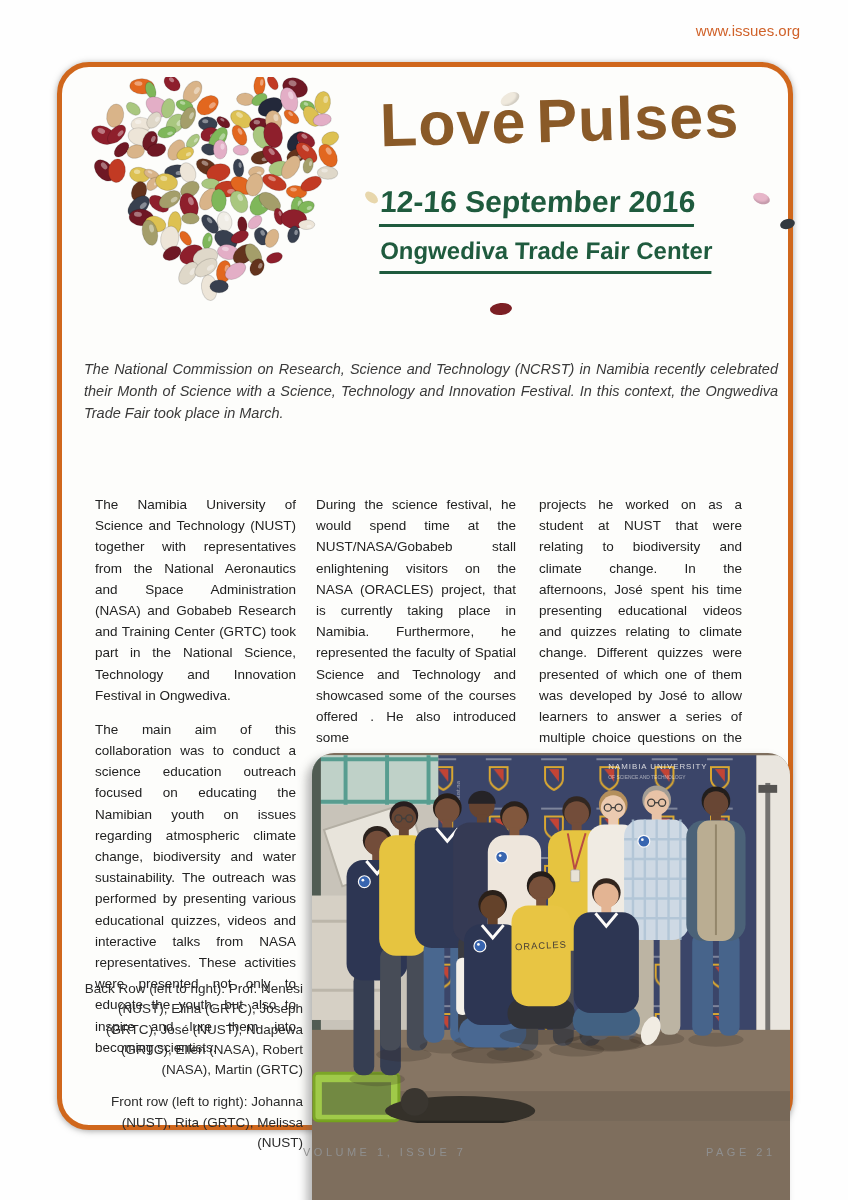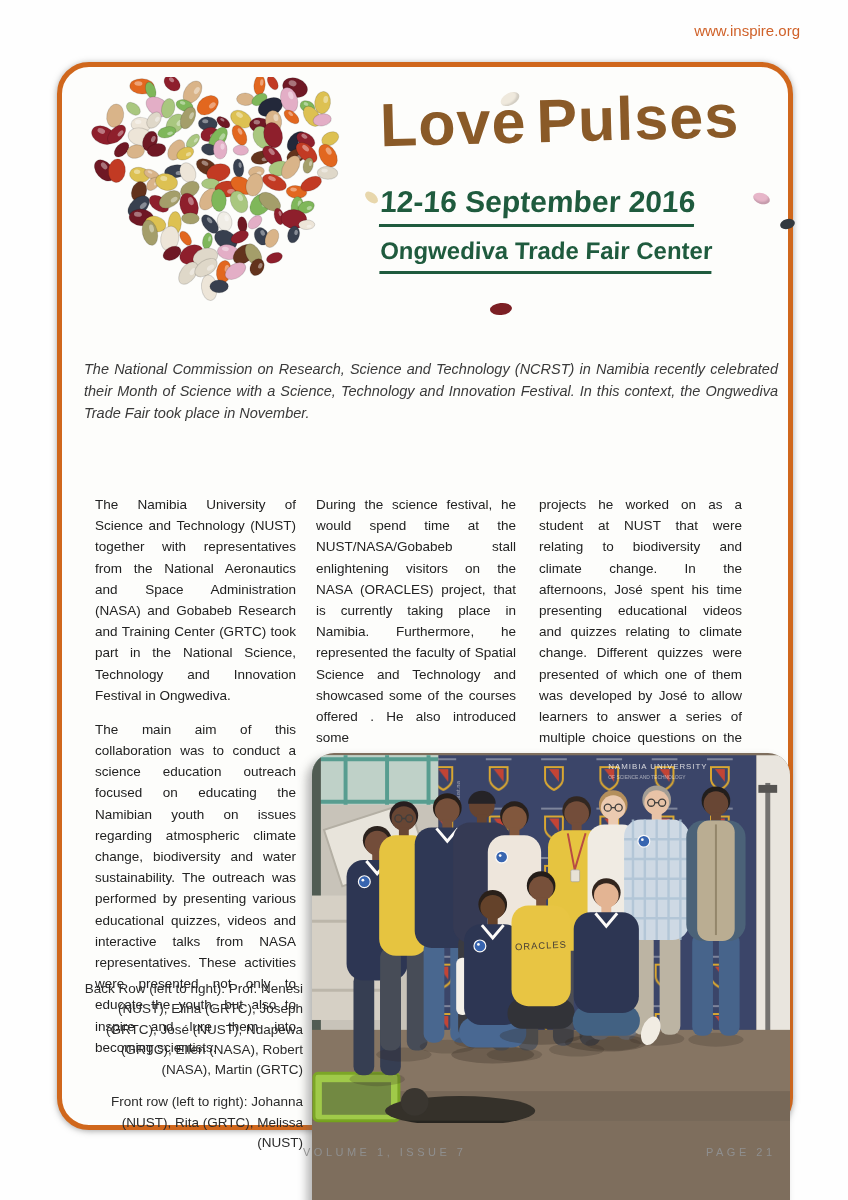--- a/index.html
+++ b/index.html
@@ -42,21 +42,21 @@
   
   .footer-text{position:absolute;font-size:11px;letter-spacing:3.5px;color:#8f8f8f;top:1146px;}
   .footer-volume{left:303px;}
   .footer-page{left:706px;}
 </style>
 </head>
 <body>
 
 <div class="page">
 
-  <a class="site-link" href="#">www.inspire.org</a>
+  <a class="site-link" href="#">www.issues.org</a>
 
   <div class="frame">
 
     <svg id="heart-svg" class="heart-svg" width="296" height="268" viewBox="0 0 300 268">
         <g transform="rotate(3 73.0 7.7)">
           <ellipse cx="73.0" cy="7.7" rx="12.4" ry="7.8" fill="#e2671f" stroke="rgba(0,0,0,.14)" stroke-width="1"></ellipse>
           <ellipse cx="69.2" cy="4.9" rx="4.0" ry="2.3" fill="rgba(255,255,255,.4)"></ellipse>
         </g>
         <g transform="rotate(71 81.8 11.6)">
           <ellipse cx="81.8" cy="11.6" rx="8.6" ry="4.9" fill="#7fb75a" stroke="rgba(0,0,0,.14)" stroke-width="1"></ellipse>
@@ -518,21 +518,21 @@
       <span class="banner-dates">12-16 September 2016</span><br>
       <span class="banner-venue">Ongwediva Trade Fair Center</span>
     </div>
 
     <span class="bean" style="left:438px;top:26px;width:20px;height:12px;background:#efe9dd;box-shadow:inset -2px -2px 2px rgba(0,0,0,.12);transform:rotate(-28deg);"></span>
     <span class="bean" style="left:302px;top:126px;width:15px;height:9px;background:#e8d7ac;transform:rotate(40deg);"></span>
     <span class="bean" style="left:691px;top:126px;width:17px;height:11px;background:#e7b6c9;box-shadow:inset -2px -2px 2px rgba(0,0,0,.15);transform:rotate(18deg);"></span>
     <span class="bean" style="left:718px;top:152px;width:15px;height:10px;background:#33393f;transform:rotate(-15deg);"></span>
     <span class="bean" style="left:428px;top:236px;width:22px;height:12px;background:#7c1f24;transform:rotate(-6deg);"></span>
 
-    <p class="intro">The National Commission on Research, Science and Technology (NCRST) in Namibia recently celebrated their Month of Science with a Science, Technology and Innovation Festival. In this context, the Ongwediva Trade Fair took place in November.</p>
+    <p class="intro">The National Commission on Research, Science and Technology (NCRST) in Namibia recently celebrated their Month of Science with a Science, Technology and Innovation Festival. In this context, the Ongwediva Trade Fair took place in March.</p>
 
 
     <div class="col col1">
       <p>The Namibia University of Science and Technology (NUST) together with representatives from the National Aeronautics and Space Administration (NASA) and Gobabeb Research and Training Center (GRTC) took part in the National Science, Technology and Innovation Festival in Ongwediva.</p>
       <p>The main aim of this collaboration was to conduct a science education outreach focused on educating the Namibian youth on issues regarding atmospheric climate change, biodiversity and water sustainability. The outreach was performed by presenting various educational quizzes, videos and interactive talks from NASA representatives.  These activities were presented not only to educate the youth, but also to inspire and lure them into becoming scientists.</p>
     </div>
     <div class="col col2">
       <p>During the science festival, he would spend time at the NUST/NASA/Gobabeb stall enlightening visitors on the NASA (ORACLES) project, that is currently taking place in Namibia. Furthermore, he represented the faculty of Spatial Science and Technology and showcased some of the courses offered . He also introduced some</p>
     </div>
     <div class="col col3">

